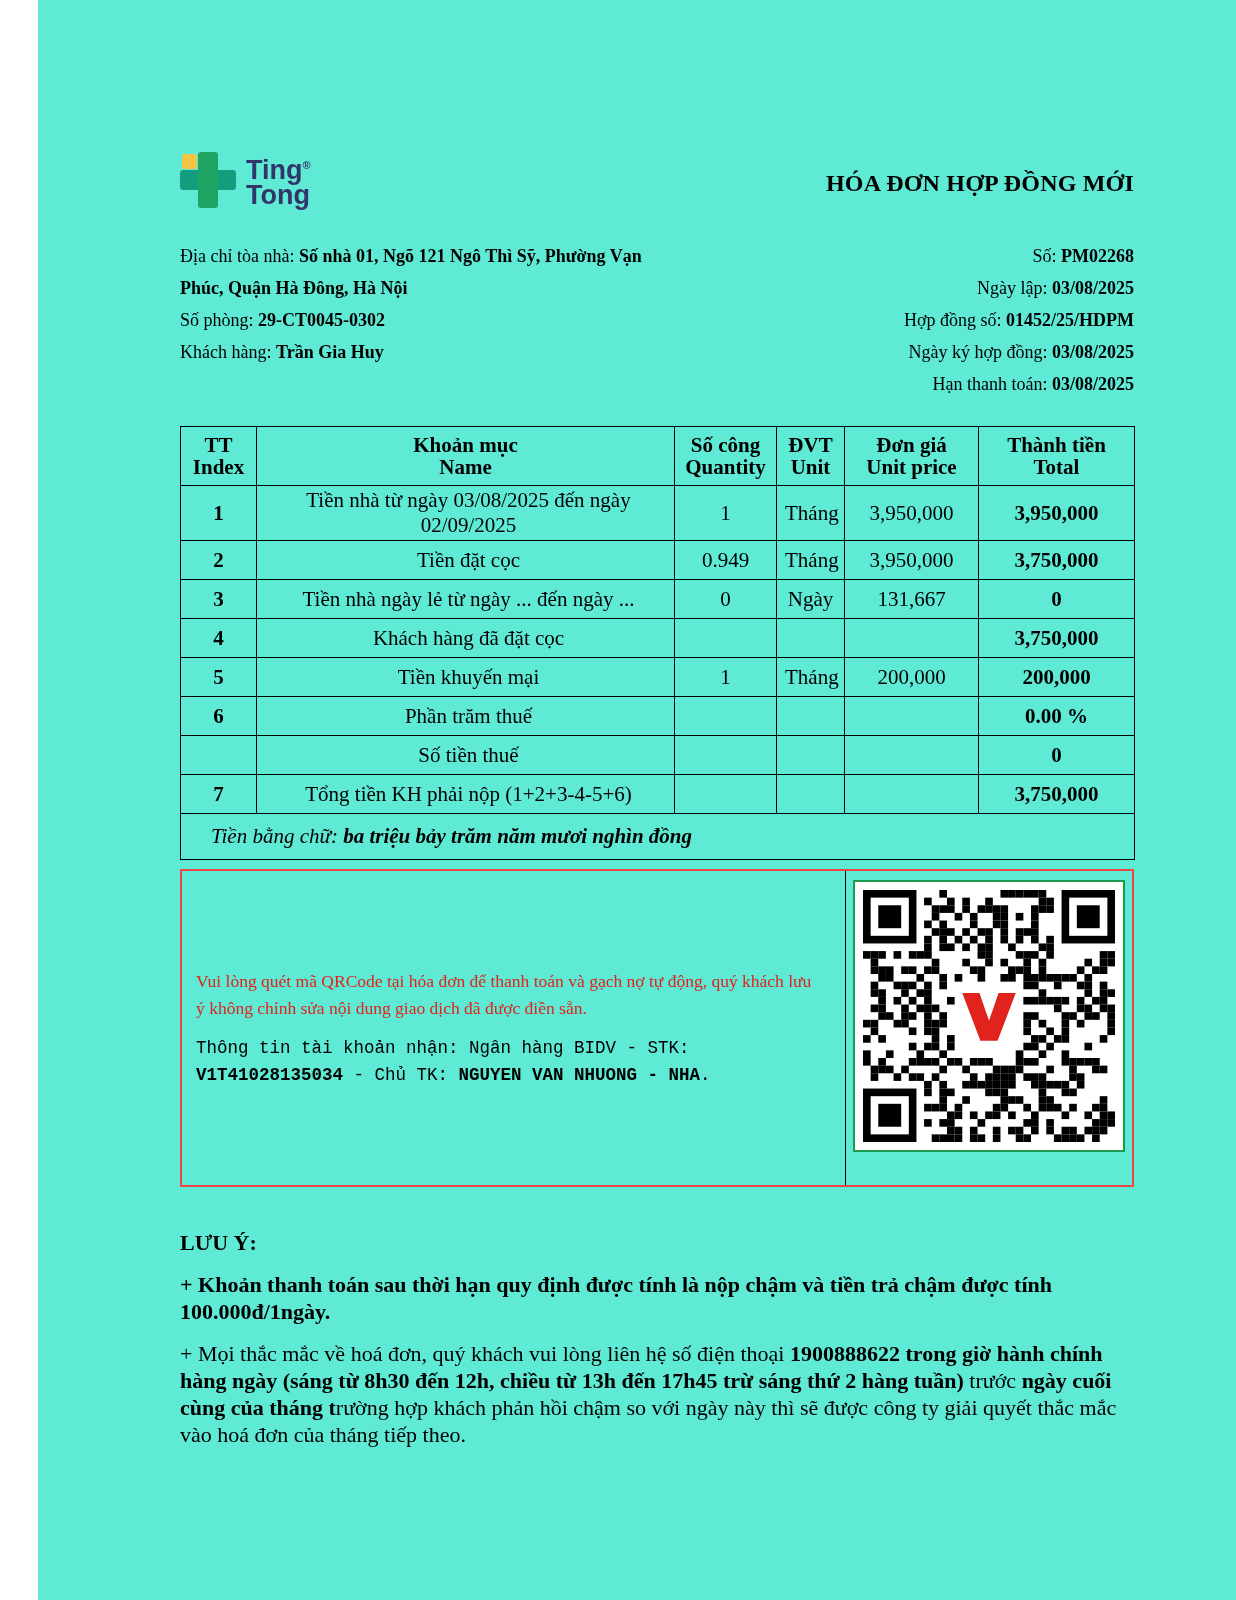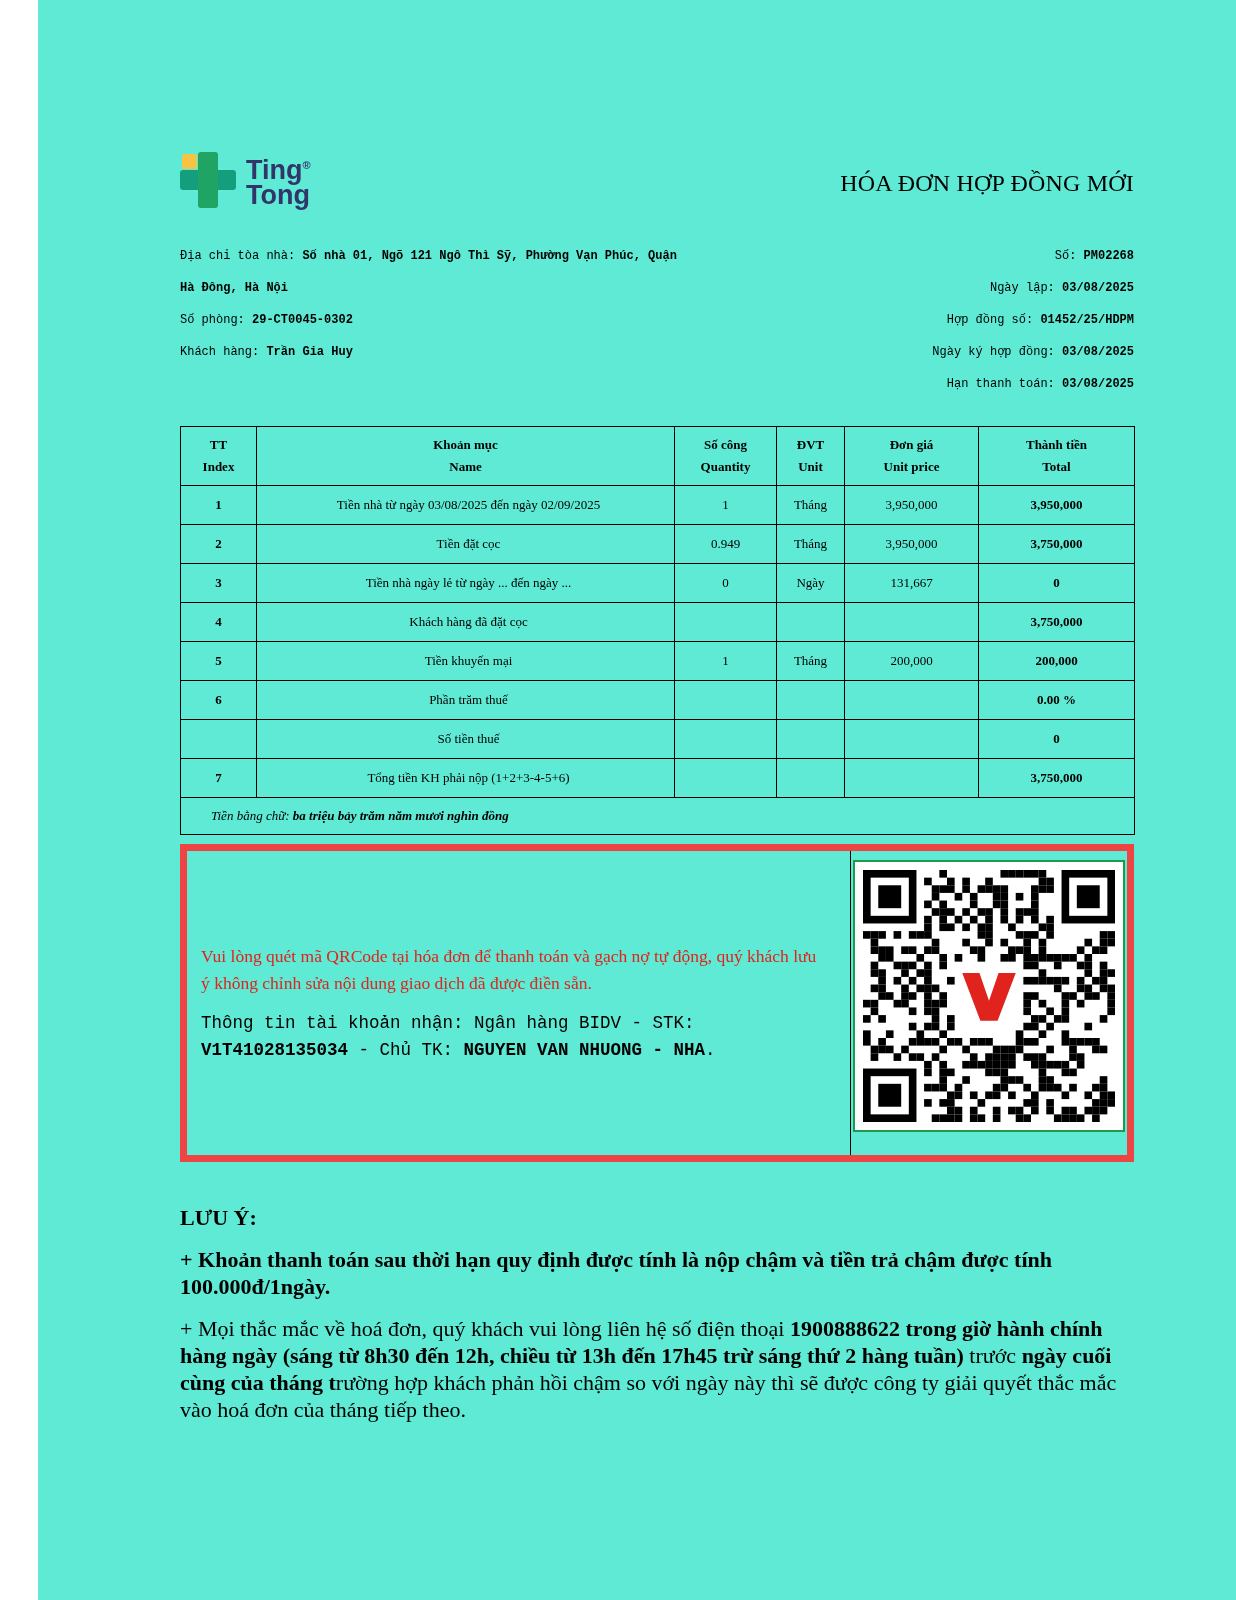--- a/index.html
+++ b/index.html
@@ -18,44 +18,44 @@
 
   
   .hdr { display: flex; justify-content: space-between; align-items: flex-start; }
   .logo { display: flex; align-items: center; gap: 10px; }
   .logo-icon { position: relative; width: 56px; height: 56px; flex: 0 0 auto; }
   .logo-icon .bar-v { position: absolute; left: 18px; top: 0; width: 20px; height: 56px; background: #1fa463; border-radius: 3px; }
   .logo-icon .bar-h { position: absolute; left: 0; top: 18px; width: 56px; height: 20px; background: #159e7e; border-radius: 3px; }
   .logo-icon .sq-y { position: absolute; left: 2px; top: 2px; width: 15px; height: 15px; background: #f6c444; border-radius: 2px; }
   .logo-text { font-family: "Liberation Sans", "DejaVu Sans", sans-serif; font-weight: bold; font-size: 27px; line-height: 25px; color: #32356a; }
   .logo-text sup { font-size: 11px; font-weight: bold; }
-  .doc-title { font-size: 24px; font-weight: normal; margin-top: 18px; letter-spacing: 0.2px; }
+  .doc-title { font-size: 24px; font-weight: bold; margin-top: 18px; letter-spacing: 0.2px; }
 
   
-  .info { display: flex; justify-content: flex-start; margin-top: 32px; font-size: 12px; line-height: 32px; font-family: Liberation Mono, monospace; }
+  .info { display: flex; justify-content: flex-start; margin-top: 32px; font-size: 18px; line-height: 32px; }
   .info-left { width: 500px; }
   .info-right { text-align: right; flex: 1; }
   .info p { margin: 0; }
 
   
-  table.inv { border-collapse: collapse; width: 954px; margin-top: 26px; font-size: 13px; table-layout: fixed; }
+  table.inv { border-collapse: collapse; width: 954px; margin-top: 26px; font-size: 21px; table-layout: fixed; }
   table.inv th, table.inv td { border: 1px solid #000; }
   table.inv th { font-weight: bold; padding: 7px 3px; line-height: 22px; text-align: center; }
   table.inv td { height: 39px; padding: 2px 8px; }
   .c-tt    { text-align: center; font-weight: bold; }
   .c-name  { text-align: center; padding-left: 14px !important; }
   .c-qty   { text-align: center; }
   .c-unit  { text-align: center; }
   .c-price { text-align: center; }
   .c-total { text-align: center; font-weight: bold; }
   .words-cell { padding: 10px 30px !important; height: auto !important; font-style: italic; }
   .words-cell b { font-style: italic; }
 
   
-  .payment-box { width: 954px; border: 7px solid #ef4444; margin-top: 9px; display: flex; height: 318px; }
+  .payment-box { width: 954px; border: 2px solid #ef4444; margin-top: 9px; display: flex; height: 318px; }
   .payment-left { width: 664px; border-right: 1px solid #000; display: flex; flex-direction: column; justify-content: center; padding: 10px 26px 10px 14px; font-size: 17.5px; line-height: 27px; }
   .payment-warning { color: #e0231c; margin: 0 0 13px 0; }
   .payment-account { margin: 0; font-family: Liberation Mono, monospace; }
   .payment-right { flex: 1; display: flex; justify-content: center; align-items: flex-start; padding-top: 9px; }
   .qr-frame { border: 2px solid #1d9b4d; background: #fff; padding: 8px; line-height: 0; }
 
   
   .notes { margin-top: 42px; font-size: 22px; line-height: 27px; }
   .notes-heading { font-weight: bold; margin: 0 0 15px 0; }
   .notes p { margin: 0 0 15px 0; }

